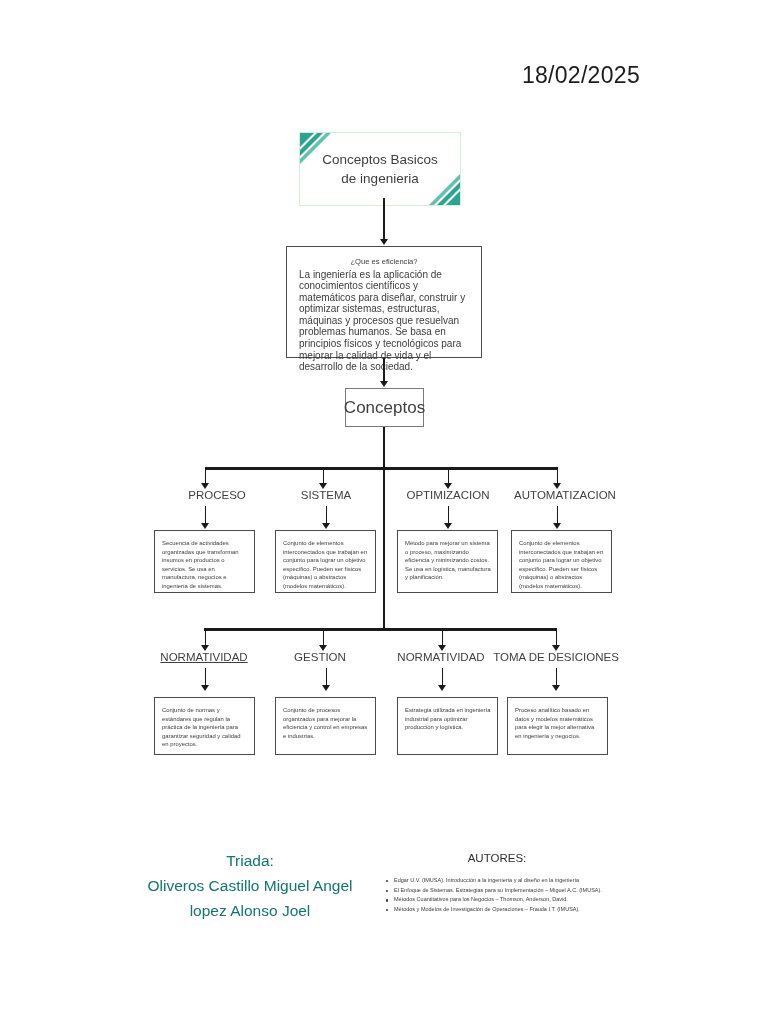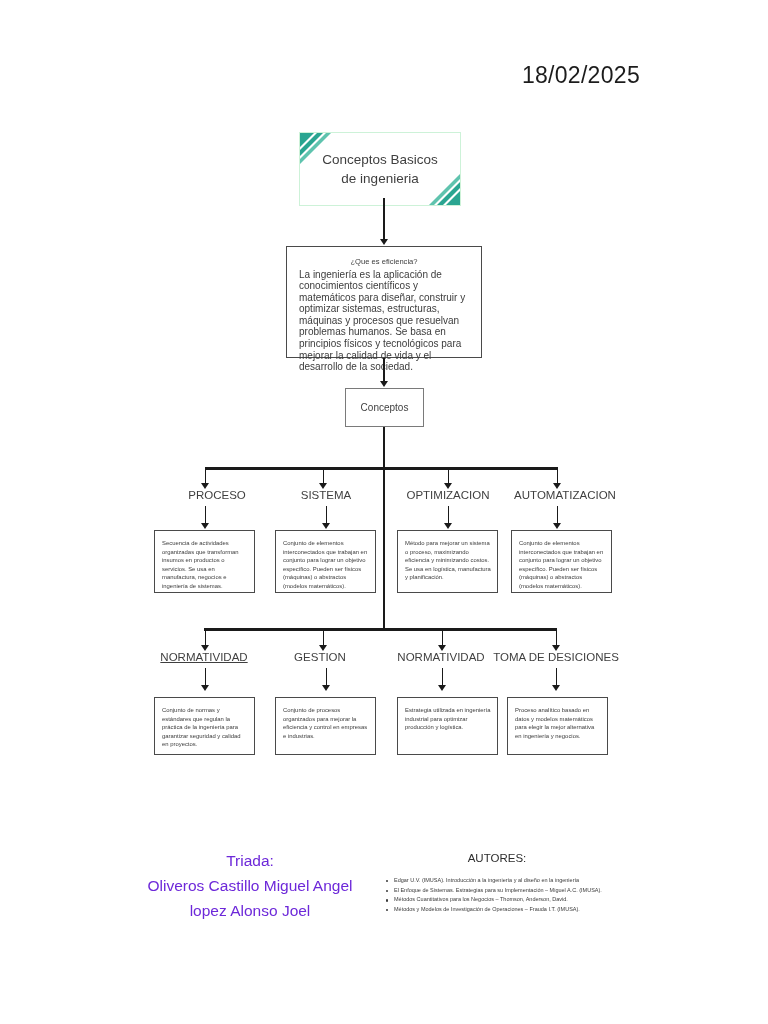--- a/index.html
+++ b/index.html
@@ -98,21 +98,21 @@
     left: 345px;
     top: 388px;
     width: 79px;
     height: 39px;
     border: 1.2px solid #7a7a7a;
     display: flex;
     align-items: center;
     justify-content: center;
   }
   .conceptos-box span {
-    font-size: 10px;
+    font-size: 17px;
     color: #3f3f3f;
   }
 
   .desc-box {
     padding: 8px 6px 0 7px;
   }
   .desc-box .txt {
     font-size: 5.9px;
     line-height: 8.6px;
     color: #3c3c3c;
@@ -146,21 +146,21 @@
 
   
   .triada {
     position: absolute;
     left: 127px;
     top: 848px;
     width: 246px;
     text-align: center;
     font-size: 15.5px;
     line-height: 25px;
-    color: #6d28d9;
+    color: #0f766e;
   }
   .autores {
     position: absolute;
     left: 372px;
     top: 852px;
     width: 250px;
   }
   .autores .heading {
     font-size: 11.5px;
     color: #2d2d2d;

